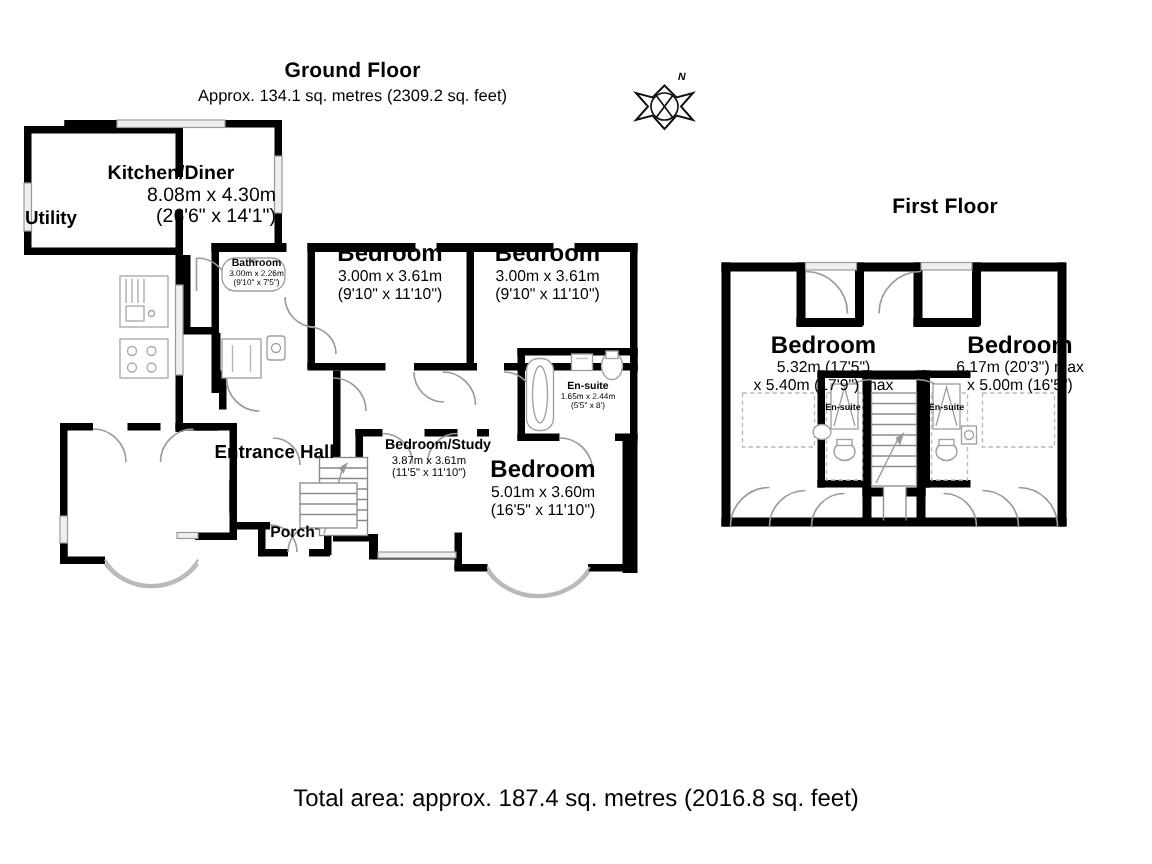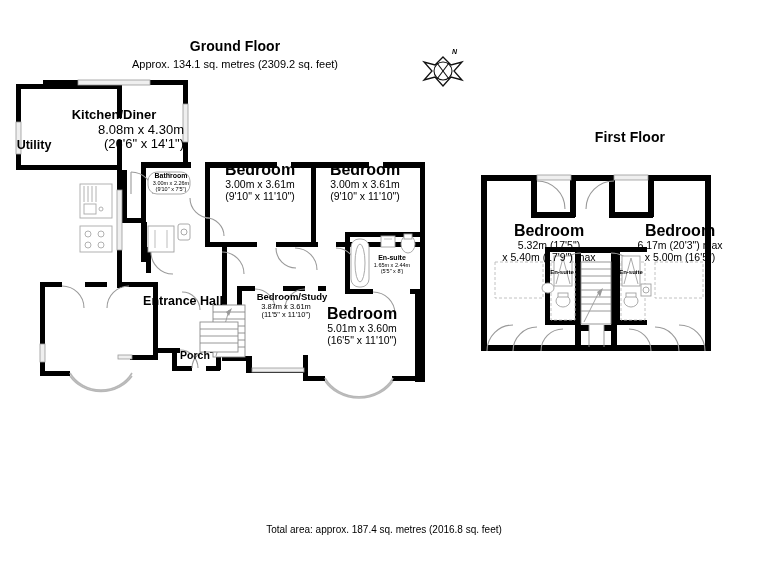--- a/index.html
+++ b/index.html
@@ -28,21 +28,21 @@
   }
   .floor-sub {
     position: absolute;
     text-align: center;
     font-size: 11px;
     white-space: nowrap;
   }
   .total-area {
     position: absolute;
     text-align: center;
-    font-size: 10px;
+    font-size: 16px;
     white-space: nowrap;
     width: 768px;
     left: 0;
   }
   .room-label {
     position: absolute;
     text-align: center;
     white-space: nowrap;
     line-height: 1.12;
     pointer-events: none;

